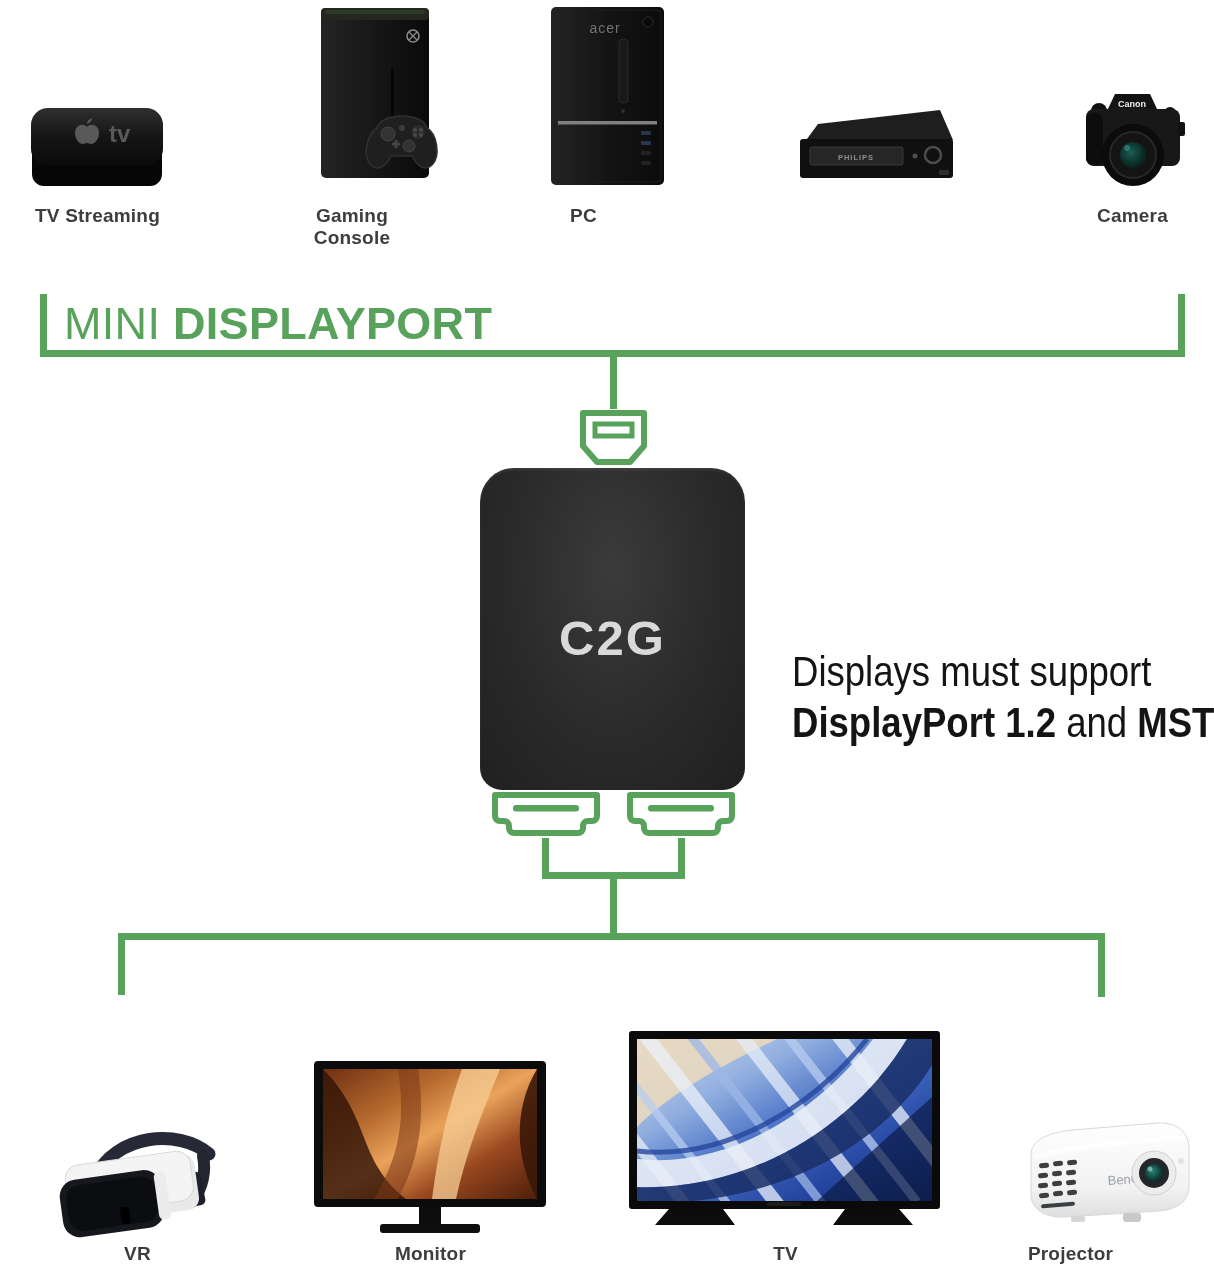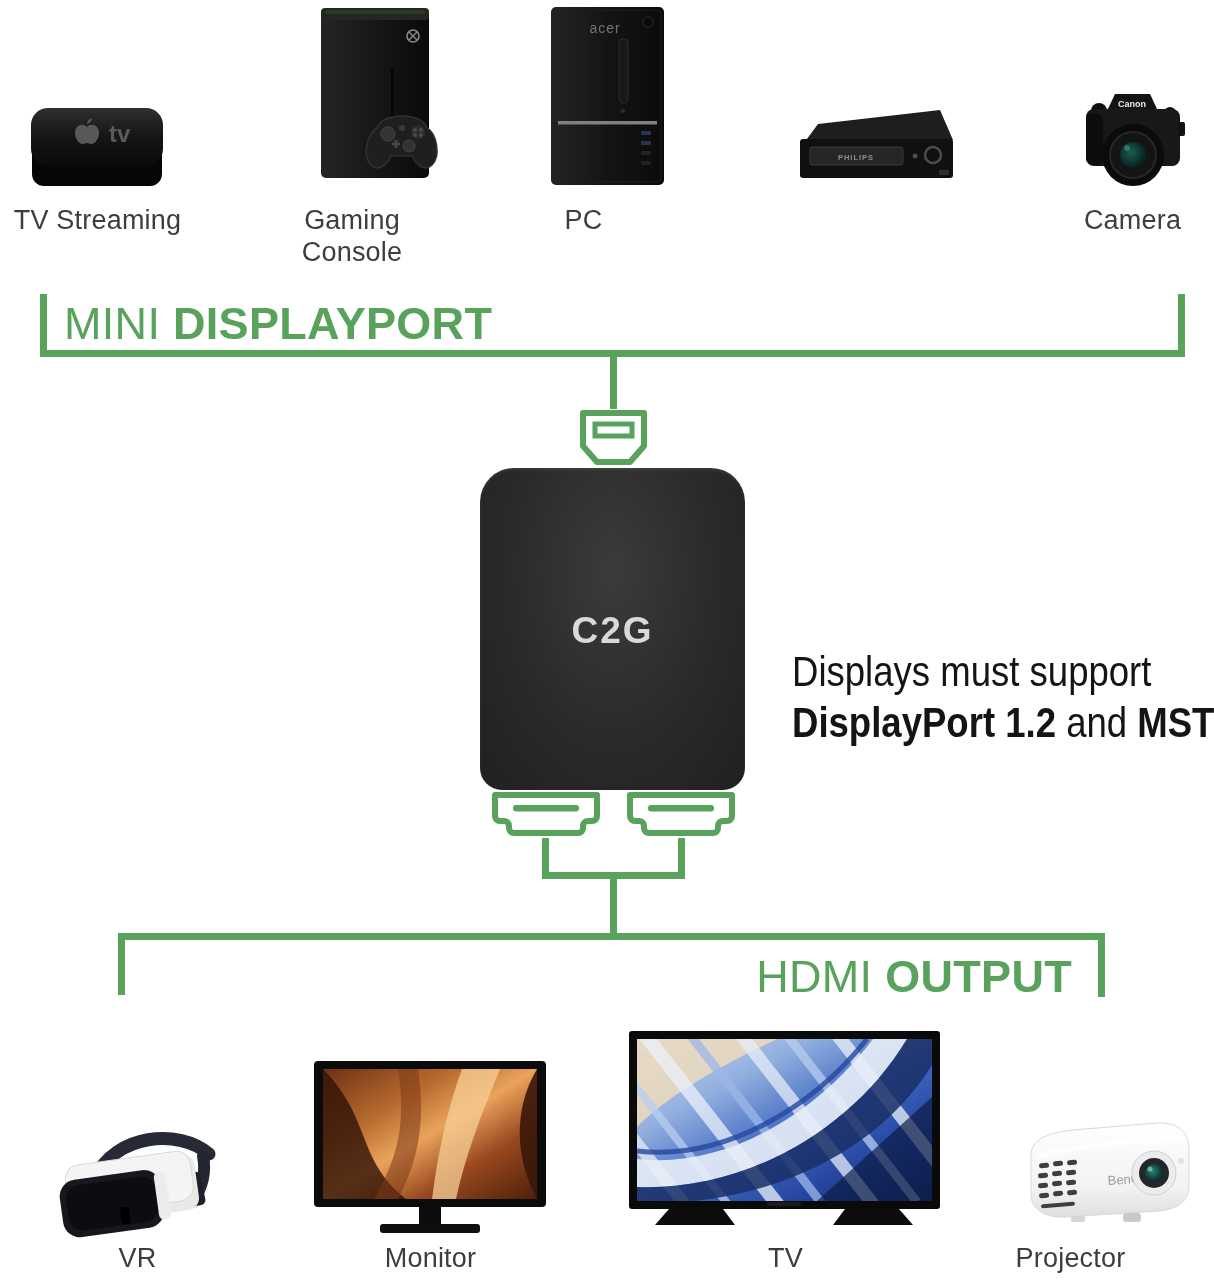--- a/index.html
+++ b/index.html
@@ -2,35 +2,36 @@
 <html><head>
 <meta charset="utf-8">
 <style>
   html,body{margin:0;padding:0;background:#fff;}
   #canvas{
     position:relative;width:1214px;height:1281px;background:#ffffff;overflow:hidden;
     font-family:"Liberation Sans",sans-serif;
   }
   .abs{position:absolute;}
   .device-label{
-    position:absolute;color:#3d3d3d;font-size:27px;line-height:1.18;text-align:center;
+    position:absolute;color:#3d3d3d;font-size:19px;line-height:1.18;text-align:center;
     letter-spacing:0.2px;
+    font-weight:bold;
   }
   .busline{position:absolute;background:#58a25c;}
   .bus-label{position:absolute;color:#58a25c;font-size:45px;white-space:nowrap;letter-spacing:0.3px;}
   .bus-label b{font-weight:700;}
   #adapter{
     position:absolute;left:480px;top:468px;width:265px;height:322px;
     border-radius:34px 34px 22px 22px;
     background:radial-gradient(ellipse at 50% 32%,#3b3b3b 0%,#2a2a2a 55%,#202020 100%);
     box-shadow:inset 0 2px 3px rgba(255,255,255,0.08);
   }
   #adapter .brand{
     position:absolute;left:0;right:0;top:142px;text-align:center;
-    color:#d9d9d9;font-size:37px;font-weight:700;letter-spacing:2px;
+    color:#d9d9d9;font-size:49px;font-weight:700;letter-spacing:2px;
   }
   #note{position:absolute;left:792px;top:646px;color:#141414;}
   #note .nline{display:block;white-space:nowrap;font-size:42px;line-height:51px;
     transform:scaleX(0.87);transform-origin:0 50%;}
   #note b{font-weight:700;}
   svg{display:block;}
   .svgtext{font-family:"Liberation Sans",sans-serif;}
 </style>
 </head>
 <body>
@@ -169,23 +170,20 @@
   </svg>
 
   <div class="busline" style="left:542px;top:838px;width:7px;height:40px"></div>
   <div class="busline" style="left:678px;top:838px;width:7px;height:40px"></div>
   <div class="busline" style="left:542px;top:872px;width:143px;height:7px"></div>
   <div class="busline" style="left:610px;top:874px;width:7px;height:66px"></div>
   <div class="busline" style="left:118px;top:933px;width:987px;height:7px"></div>
   <div class="busline" style="left:118px;top:933px;width:7px;height:62px"></div>
   <div class="busline" style="left:1098px;top:933px;width:7px;height:64px"></div>
 
-  <div class="bus-label" style="right:142px;top:951px">
-    <span>HDMI </span><b>OUTPUT</b>
-  </div>
 
   <svg class="abs" style="left:53px;top:1116px" width="172" height="124" viewBox="0 0 172 124">
     <path d="M42 62 C62 18 126 12 156 38" stroke="#272a36" stroke-width="13" fill="none" stroke-linecap="round"></path>
     <path d="M150 40 C153 55 150 72 139 86" stroke="#23262f" stroke-width="12" fill="none" stroke-linecap="round"></path>
     <rect x="134" y="56" width="16" height="34" rx="5" fill="#1d202a" transform="rotate(-12 142 73)"></rect>
     <g transform="rotate(-8 78 86)">
       <rect x="96" y="46" width="50" height="56" rx="12" fill="#e9e9e9"></rect>
       <rect x="16" y="42" width="126" height="50" rx="14" fill="#f4f4f4" stroke="#d9d9d9"></rect>
       <rect x="8" y="56" width="102" height="58" rx="17" fill="#16181d"></rect>
       <rect x="14" y="62" width="90" height="46" rx="14" fill="#0c0d10"></rect>

